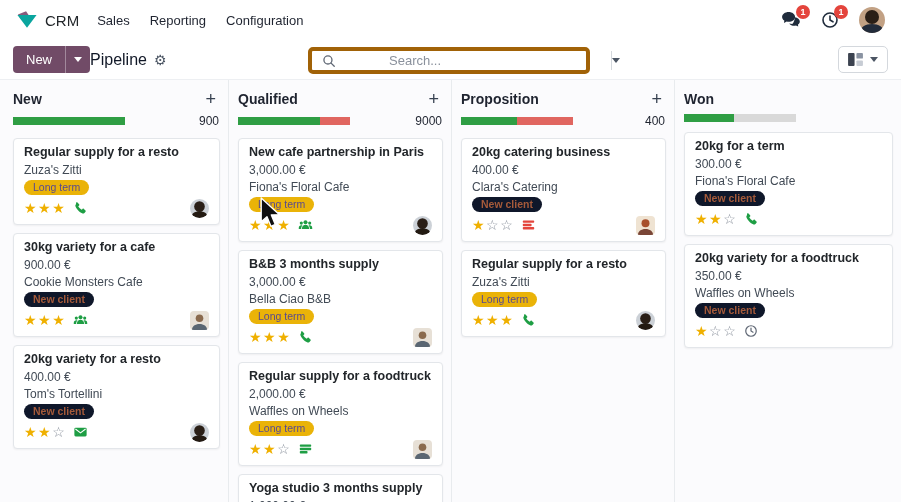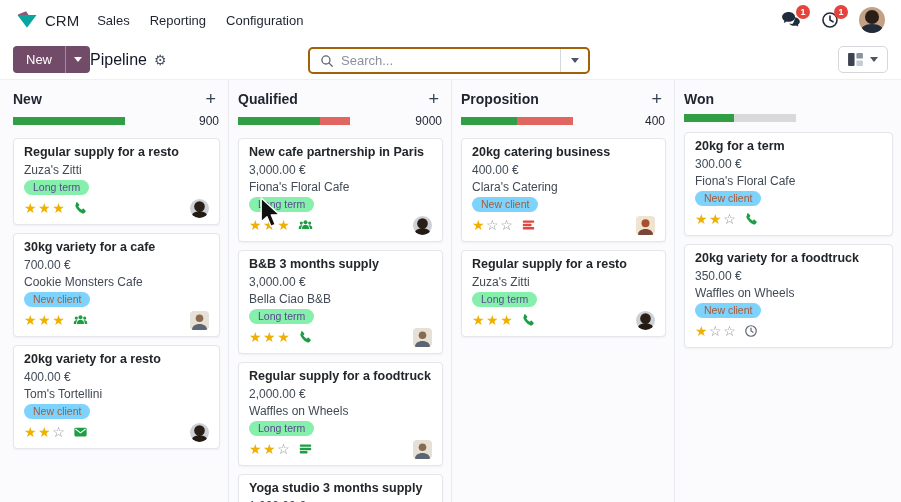--- a/index.html
+++ b/index.html
@@ -21,22 +21,22 @@
 
   
   .control { height:40px; display:flex; align-items:center; padding:0 13px 0 13px; position:relative; border-bottom:1px solid #edeff2; background:#fff; }
   .btn-new { background:#714B67; color:#fff; font-size:13px; border-radius:4px; display:flex; overflow:hidden; cursor:pointer; }
   .btn-new-main { padding:6px 13px; }
   .btn-new-caret { padding:0 8px; border-left:1px solid rgba(255,255,255,.35); display:flex; align-items:center; }
   .caret { width:0; height:0; border-left:4px solid transparent; border-right:4px solid transparent; border-top:5px solid #fff; }
   .caret.dark { border-top-color:#4b5563; }
   .view-title { font-size:16px; color:#111827; }
   .gear { margin-left:7px; font-size:14px; color:#4b5563; font-family:"DejaVu Sans", sans-serif; cursor:pointer; }
-  .search { position:absolute; left:308px; top:7px; width:282px; height:27px; border:2px solid #a16207; border-radius:5px;
-    display:flex; align-items:center; background:#fff; }
+  .search { position:absolute; left:308px; top:7px; width:282px; height:27px; border:4px solid #a16207; border-radius:5px;
+    display:flex; align-items:center; background:#fff;gap:46px; }
   .search-mag { margin:0 7px 0 10px; display:flex; }
   .search-input { border:none; outline:none; flex:1; font-size:13px; color:#374151; background:transparent; }
   .search-input::placeholder { color:#8a919c; }
   .search-caret-btn { width:28px; align-self:stretch; border-left:1px solid #d4d8dd; display:flex; align-items:center; justify-content:center; cursor:pointer; }
   .view-switcher { margin-left:auto; border:1px solid #d4d8dd; border-radius:5px; height:27px; padding:0 9px;
     display:flex; align-items:center; gap:7px; background:#fff; cursor:pointer; }
 
   
   .board { display:flex; height:422px; background:#fbfbfd; }
   .kcol { width:223px; flex:0 0 auto; border-right:1px solid #e8ebee; padding:9px 8px 0 9px; }
@@ -48,22 +48,22 @@
   .col-progress { display:flex; align-items:center; margin-bottom:10px; }
   .pbar { height:8px; width:112px; display:flex; overflow:hidden; cursor:pointer; }
   .pseg { height:100%; }
   .col-count { margin-left:auto; font-size:12px; color:#1f2430; padding-right:1px; }
 
   .card { background:#fff; border:1px solid #e3e6ea; border-radius:4px; box-shadow:0 1px 2px rgba(0,0,0,.05);
     padding:6px 10px 6px; margin-bottom:8px; cursor:pointer; }
   .card-title { font-size:12.5px; font-weight:700; color:#22262a; line-height:15px; }
   .card-line { font-size:12px; color:#414a55; line-height:14px; margin-top:3px; }
   .tag { display:inline-block; font-size:10.5px; line-height:13px; padding:1px 9px; border-radius:999px; margin-top:3px; }
-  .tag-purple { background:#86efac; color:#584a8f; }
-  .tag-peach  { background:#7dd3fc; color:#a55a3a; }
+  .tag-purple { background:#eab308; color:#584a8f; }
+  .tag-peach  { background:#0f172a; color:#a55a3a;font-weight:bold; }
   .card-footer { display:flex; align-items:center; margin-top:3px; height:20px; }
   .stars { font-size:14px; letter-spacing:1.5px; cursor:pointer; font-family:"DejaVu Sans", sans-serif; }
   .star-f { color:#efb000; }
   .star-e { color:#8a919c; }
   .activity { margin-left:7px; display:flex; align-items:center; cursor:pointer; }
   .act-green { color:#1e9e44; }
   .act-red { color:#e4453c; }
   .act-gray { color:#5f6774; }
   .avatar { margin-left:auto; width:19px; height:19px; border-radius:50%; overflow:hidden; cursor:pointer; }
   .avatar.sq { border-radius:4px; }
@@ -179,21 +179,21 @@
             <svg viewBox="0 0 20 20" width="19" height="19">
               <rect width="20" height="20" fill="#ccd1d7"></rect>
               <circle cx="10" cy="8" r="5.6" fill="#2a1f17"></circle>
               <path d="M1 20c0-4.5 4-7 9-7s9 2.5 9 7z" fill="#231a12"></path>
             </svg>
           </span>
         </div>
       </article>
       <article class="card">
         <div class="card-title">30kg variety for a cafe</div>
-        <div class="card-line">700.00 €</div>
+        <div class="card-line">900.00 €</div>
         <div class="card-line">Cookie Monsters Cafe</div>
         <div><span class="tag tag-peach">New client</span></div>
         <div class="card-footer">
           <span class="stars"><span class="star-f">★</span><span class="star-f">★</span><span class="star-f">★</span></span>
           <span class="activity act-green">
             <svg viewBox="0 0 16 16" width="15" height="14">
               <g fill="currentColor">
                 <circle cx="8" cy="4.8" r="2.3"></circle>
                 <circle cx="3.2" cy="5.8" r="1.8"></circle>
                 <circle cx="12.8" cy="5.8" r="1.8"></circle>

